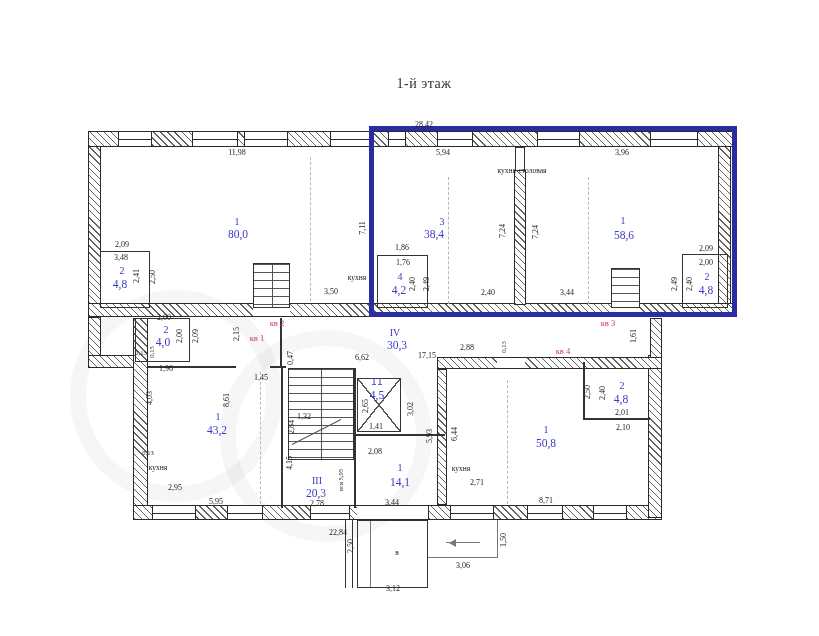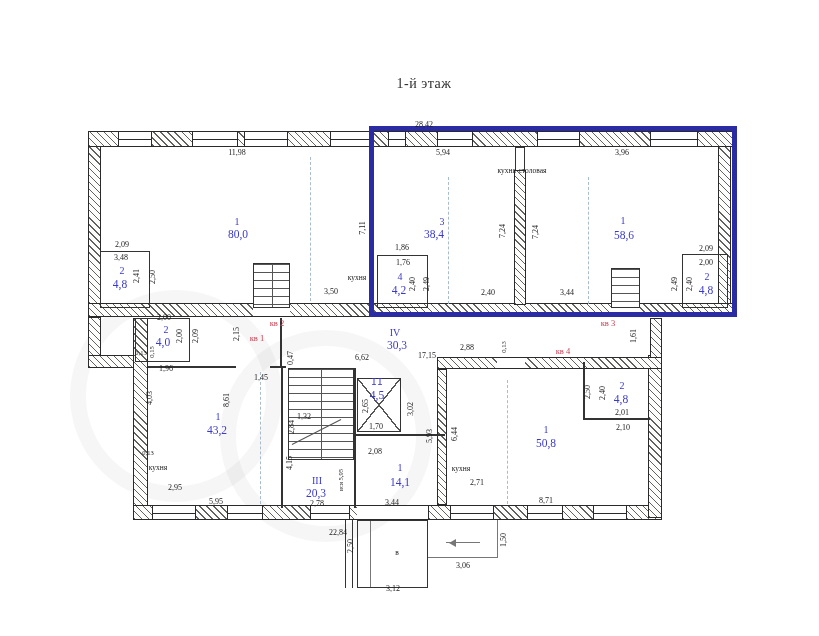--- a/index.html
+++ b/index.html
@@ -197,21 +197,21 @@
       <span class="lbl d" style="left: 304px; top: 417px;">1,32</span>
       <span class="lbl dv" style="left: 292px; top: 427px;">2,84</span>
       <span class="lbl dv" style="left: 290px; top: 463px;">4,15</span>
       <span class="lbl rn" style="left: 317px; top: 481px;">III</span>
       <span class="lbl ra" style="left: 316px; top: 494px;">20,3</span>
       <span class="lbl d" style="left: 317px; top: 504px;">2,78</span>
       <span class="lbl dv tiny" style="left: 341px; top: 480px;">вся 5,95</span>
       <span class="lbl rn" style="left: 377px; top: 383px; font-family: Liberation Mono, monospace;">II</span>
       <span class="lbl ra" style="left: 377px; top: 396px;">4,5</span>
       <span class="lbl dv" style="left: 366px; top: 406px;">2,65</span>
-      <span class="lbl d" style="left: 376px; top: 427px;">1,70</span>
+      <span class="lbl d" style="left: 376px; top: 427px;">1,41</span>
       <span class="lbl dv" style="left: 411px; top: 409px;">3,02</span>
       <span class="lbl dv" style="left: 430px; top: 436px;">5,93</span>
       <span class="lbl dv" style="left: 455px; top: 434px;">6,44</span>
       <span class="lbl d" style="left: 375px; top: 452px;">2,08</span>
       <span class="lbl rn" style="left: 400px; top: 468px;">1</span>
       <span class="lbl ra" style="left: 400px; top: 483px;">14,1</span>
       <span class="lbl d" style="left: 392px; top: 503px;">3,44</span>
       <span class="lbl rn" style="left: 546px; top: 430px;">1</span>
       <span class="lbl ra" style="left: 546px; top: 444px;">50,8</span>
       <span class="lbl note" style="left: 461px; top: 469px;">кухня</span>

